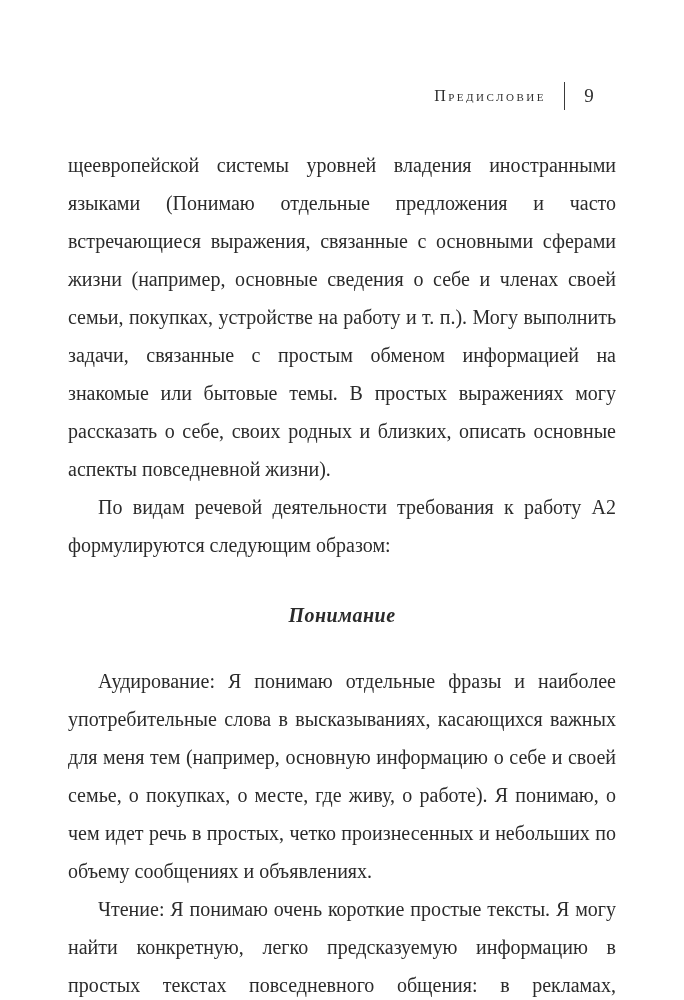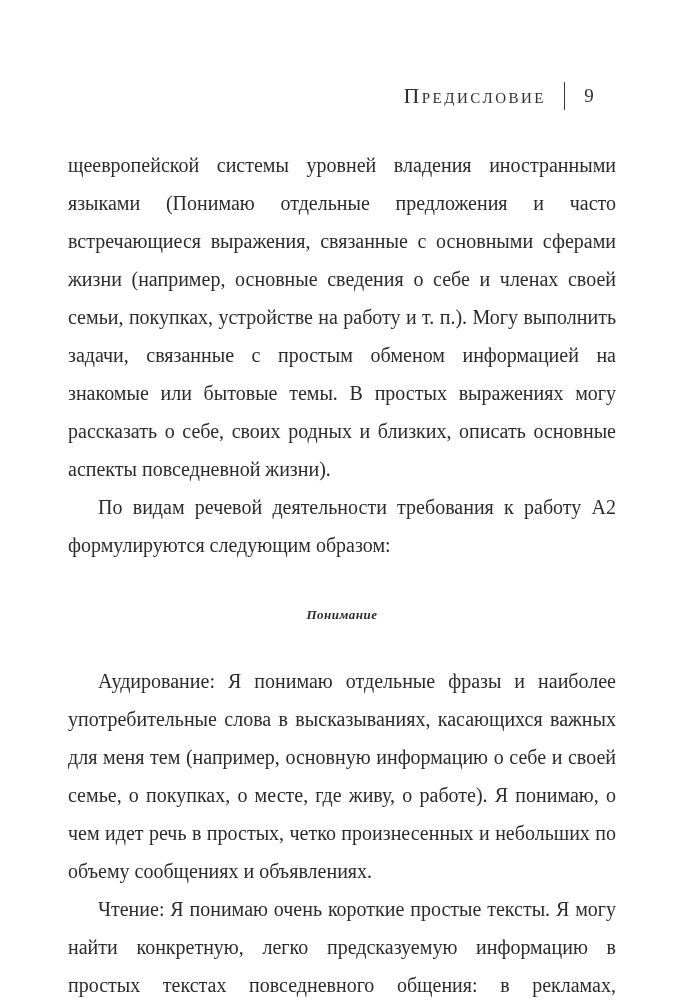--- a/index.html
+++ b/index.html
@@ -21,21 +21,21 @@
   .running-header {
     display: flex;
     justify-content: flex-end;
     align-items: center;
     padding-right: 20px;
     margin-bottom: 36px;
   }
   .head-title {
     font-variant: small-caps;
     letter-spacing: 2.5px;
-    font-size: 22px;
+    font-size: 16px;
     color: #2f2f2f;
   }
   .head-divider {
     width: 1px;
     height: 28px;
     background: #3a3a3a;
     margin: 0 17px 0 18px;
   }
   .head-page {
     font-size: 19px;
@@ -51,21 +51,21 @@
     -webkit-hyphens: auto;
   }
   .para {
     margin: 0;
     text-indent: 0;
   }
   .para.indent {
     text-indent: 30px;
   }
   .section-heading {
-    font-size: 13px;
+    font-size: 20px;
     font-weight: bold;
     font-style: italic;
     text-align: center;
     letter-spacing: 0.5px;
     margin: 32px 0 28px 0;
   }
   .bold {
     font-weight: normal;
   }
   .underline {

